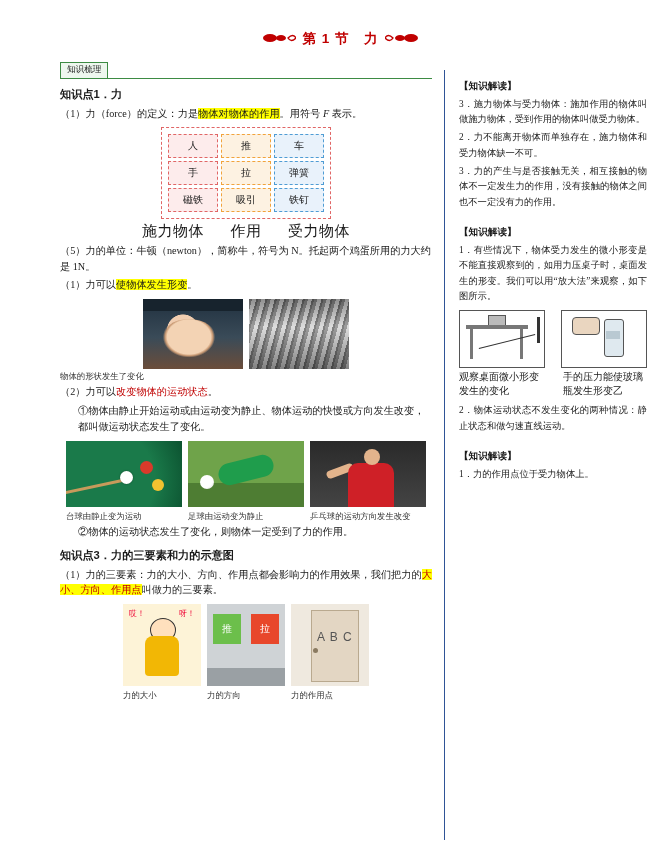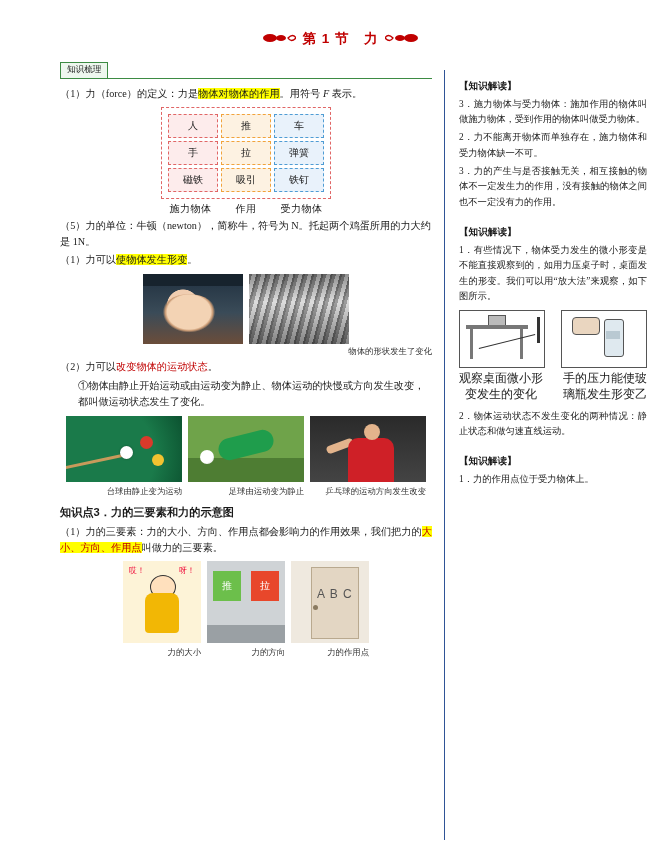--- a/index.html
+++ b/index.html
@@ -79,30 +79,30 @@
   }
   table.force td{
     width:46px;height:20px;text-align:center;
     font-size:10px;
     font-family:"Liberation Serif", serif;
   }
   td.c1{border:1px dashed #e06666;background:#fdecec;}
   td.c2{border:1px dashed #f1a33c;background:#fdf2e2;}
   td.c3{border:1px dashed #4f9cd4;background:#e9f2fb;}
   .tbl-labels{
-    width:372px;text-align:center;font-size:10px;margin-top:3px;
+    width:372px;text-align:center;font-size:15px;margin-top:3px;
     letter-spacing:0.5px;
   }
   .tbl-labels span{display:inline-block;}
   .lbl-gap{width:18px;}
 
   
   .img-row{display:flex;justify-content:center;gap:6px;margin:6px 0 2px;}
   .cap{
-    text-align:right;font-size:8.4px;color:#333;margin-top:2px;
+    text-align:left;font-size:8.4px;color:#333;margin-top:2px;
   }
   .cap-row{display:flex;justify-content:center;gap:6px;}
   .cap-row .cap{flex:0 0 auto;}
 
   .ph{position:relative;overflow:hidden;}
 
   
   .ph-boy{
     width:100px;height:70px;
     background:
@@ -234,21 +234,21 @@
   .dg2 .hand{
     position:absolute;left:10px;top:6px;width:26px;height:16px;background:#ead6c0;border:1px solid #555;border-radius:4px;
   }
   .dg2 .bottle{
     position:absolute;left:42px;top:8px;width:18px;height:36px;background:#dfe9ef;border:1px solid #555;border-radius:3px;
   }
   .dg2 .squeeze{
     position:absolute;left:44px;top:20px;width:14px;height:8px;background:#b9c9d2;
   }
   .dcap{
-    font-size:12px;text-align:center;line-height:1.35;width:84px;
+    font-size:10px;text-align:left;line-height:1.35;width:84px;
   }
   .dcap-row{display:flex;justify-content:space-between;gap:6px;}
 </style>
 </head>
 <body>
 
 <div class="page">
 
   <div class="header">
     <span class="header-inner">
@@ -270,20 +270,21 @@
     </span>
   </div>
 
   <div class="col-left">
 
     <div>
       <span class="tag">知识梳理</span>
       <div class="tag-underline"></div>
     </div>
 
+    <h3 class="kp">知识点1．力</h3>
     <p class="line">
       <span>（1）力（force）的定义：力是</span><span class="hl-y">物体对物体的作用</span><span>。用符号 </span><span class="ital">F</span><span> 表示。</span>
     </p>
 
     <div class="tbl-wrap">
       <div class="dashwrap">
         <table class="force">
           <tbody>
               <tr>
             <td class="c1">人</td>
@@ -345,20 +346,21 @@
         <div class="shirt"></div>
         <div class="head"></div>
       </div>
     </div>
     <div class="cap-row">
       <div class="cap" style="width:116px">台球由静止变为运动</div>
       <div class="cap" style="width:116px">足球由运动变为静止</div>
       <div class="cap" style="width:116px">乒乓球的运动方向发生改变</div>
     </div>
 
+    <p class="line ind2">②物体的运动状态发生了变化，则物体一定受到了力的作用。</p>
 
     <h3 class="kp">知识点3．力的三要素和力的示意图</h3>
     <p class="line">
       <span>（1）力的三要素：力的大小、方向、作用点都会影响力的作用效果，我们把力的</span><span class="hl-r hl-y">大小、方向、作用点</span><span>叫做力的三要素。</span>
     </p>
 
     <div class="img-row">
       <div class="ph ph-girl">
         <span class="ray">哎！</span>
         <span class="ray2">呀！</span>

